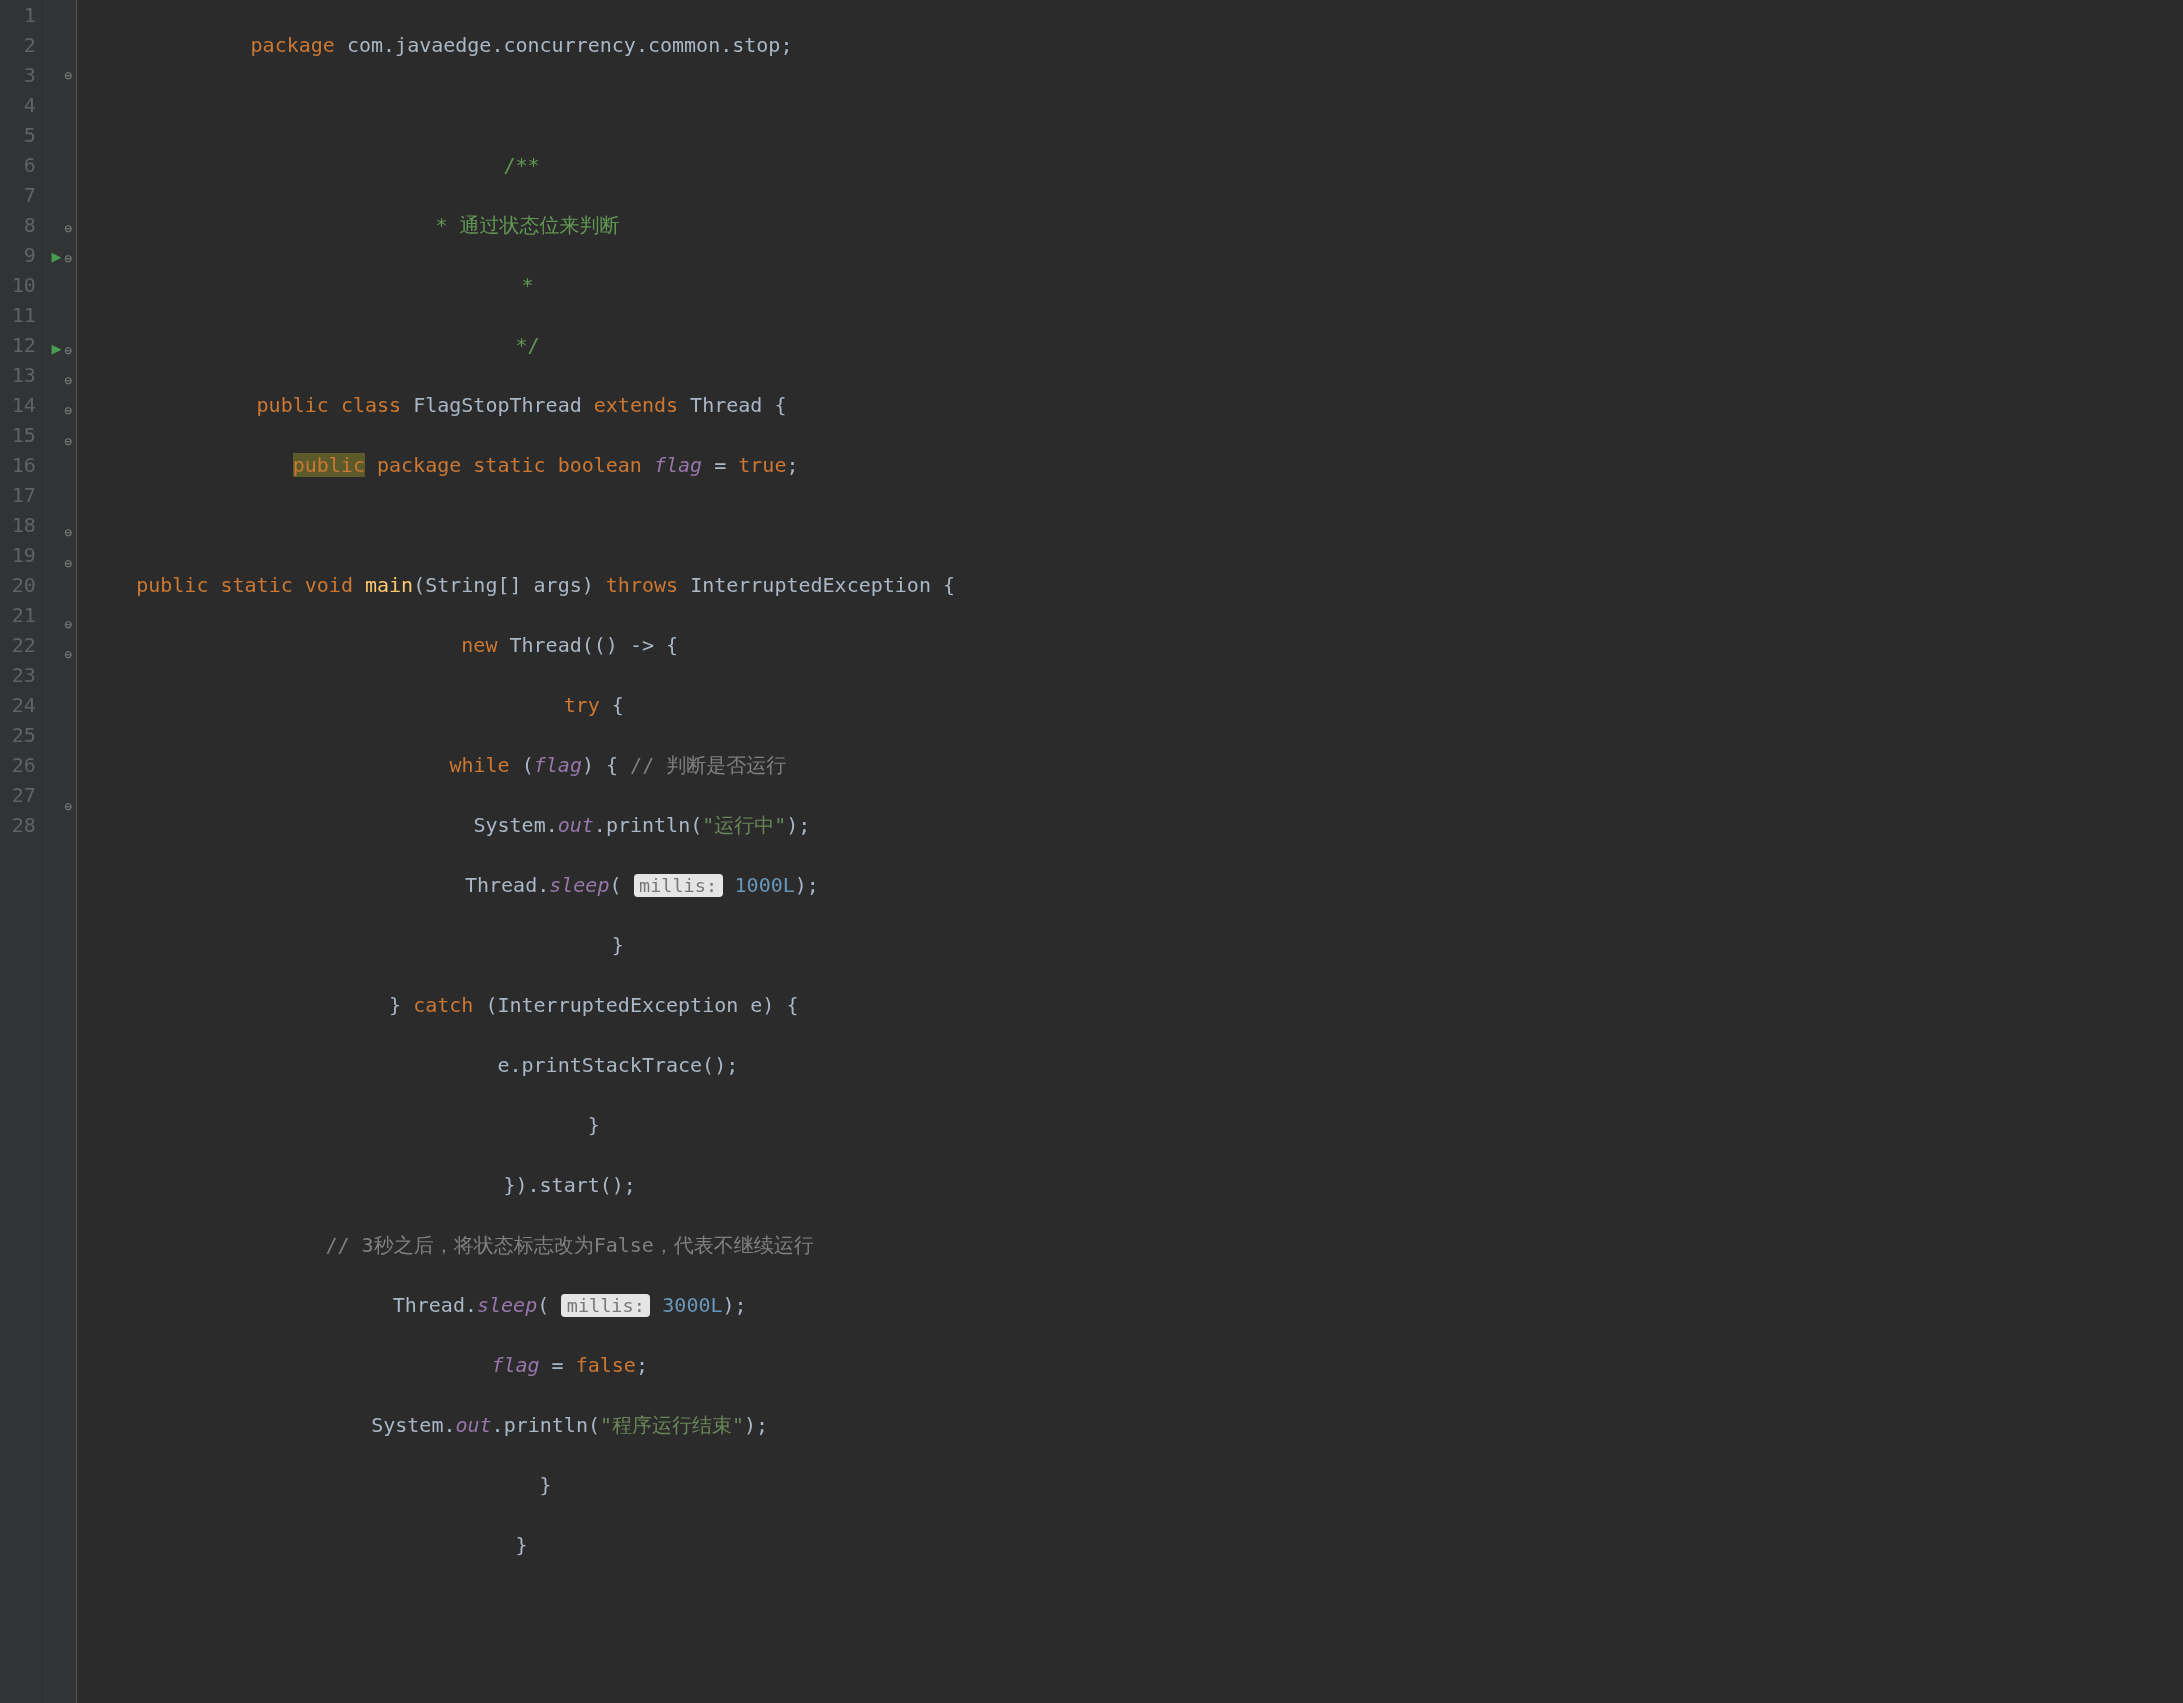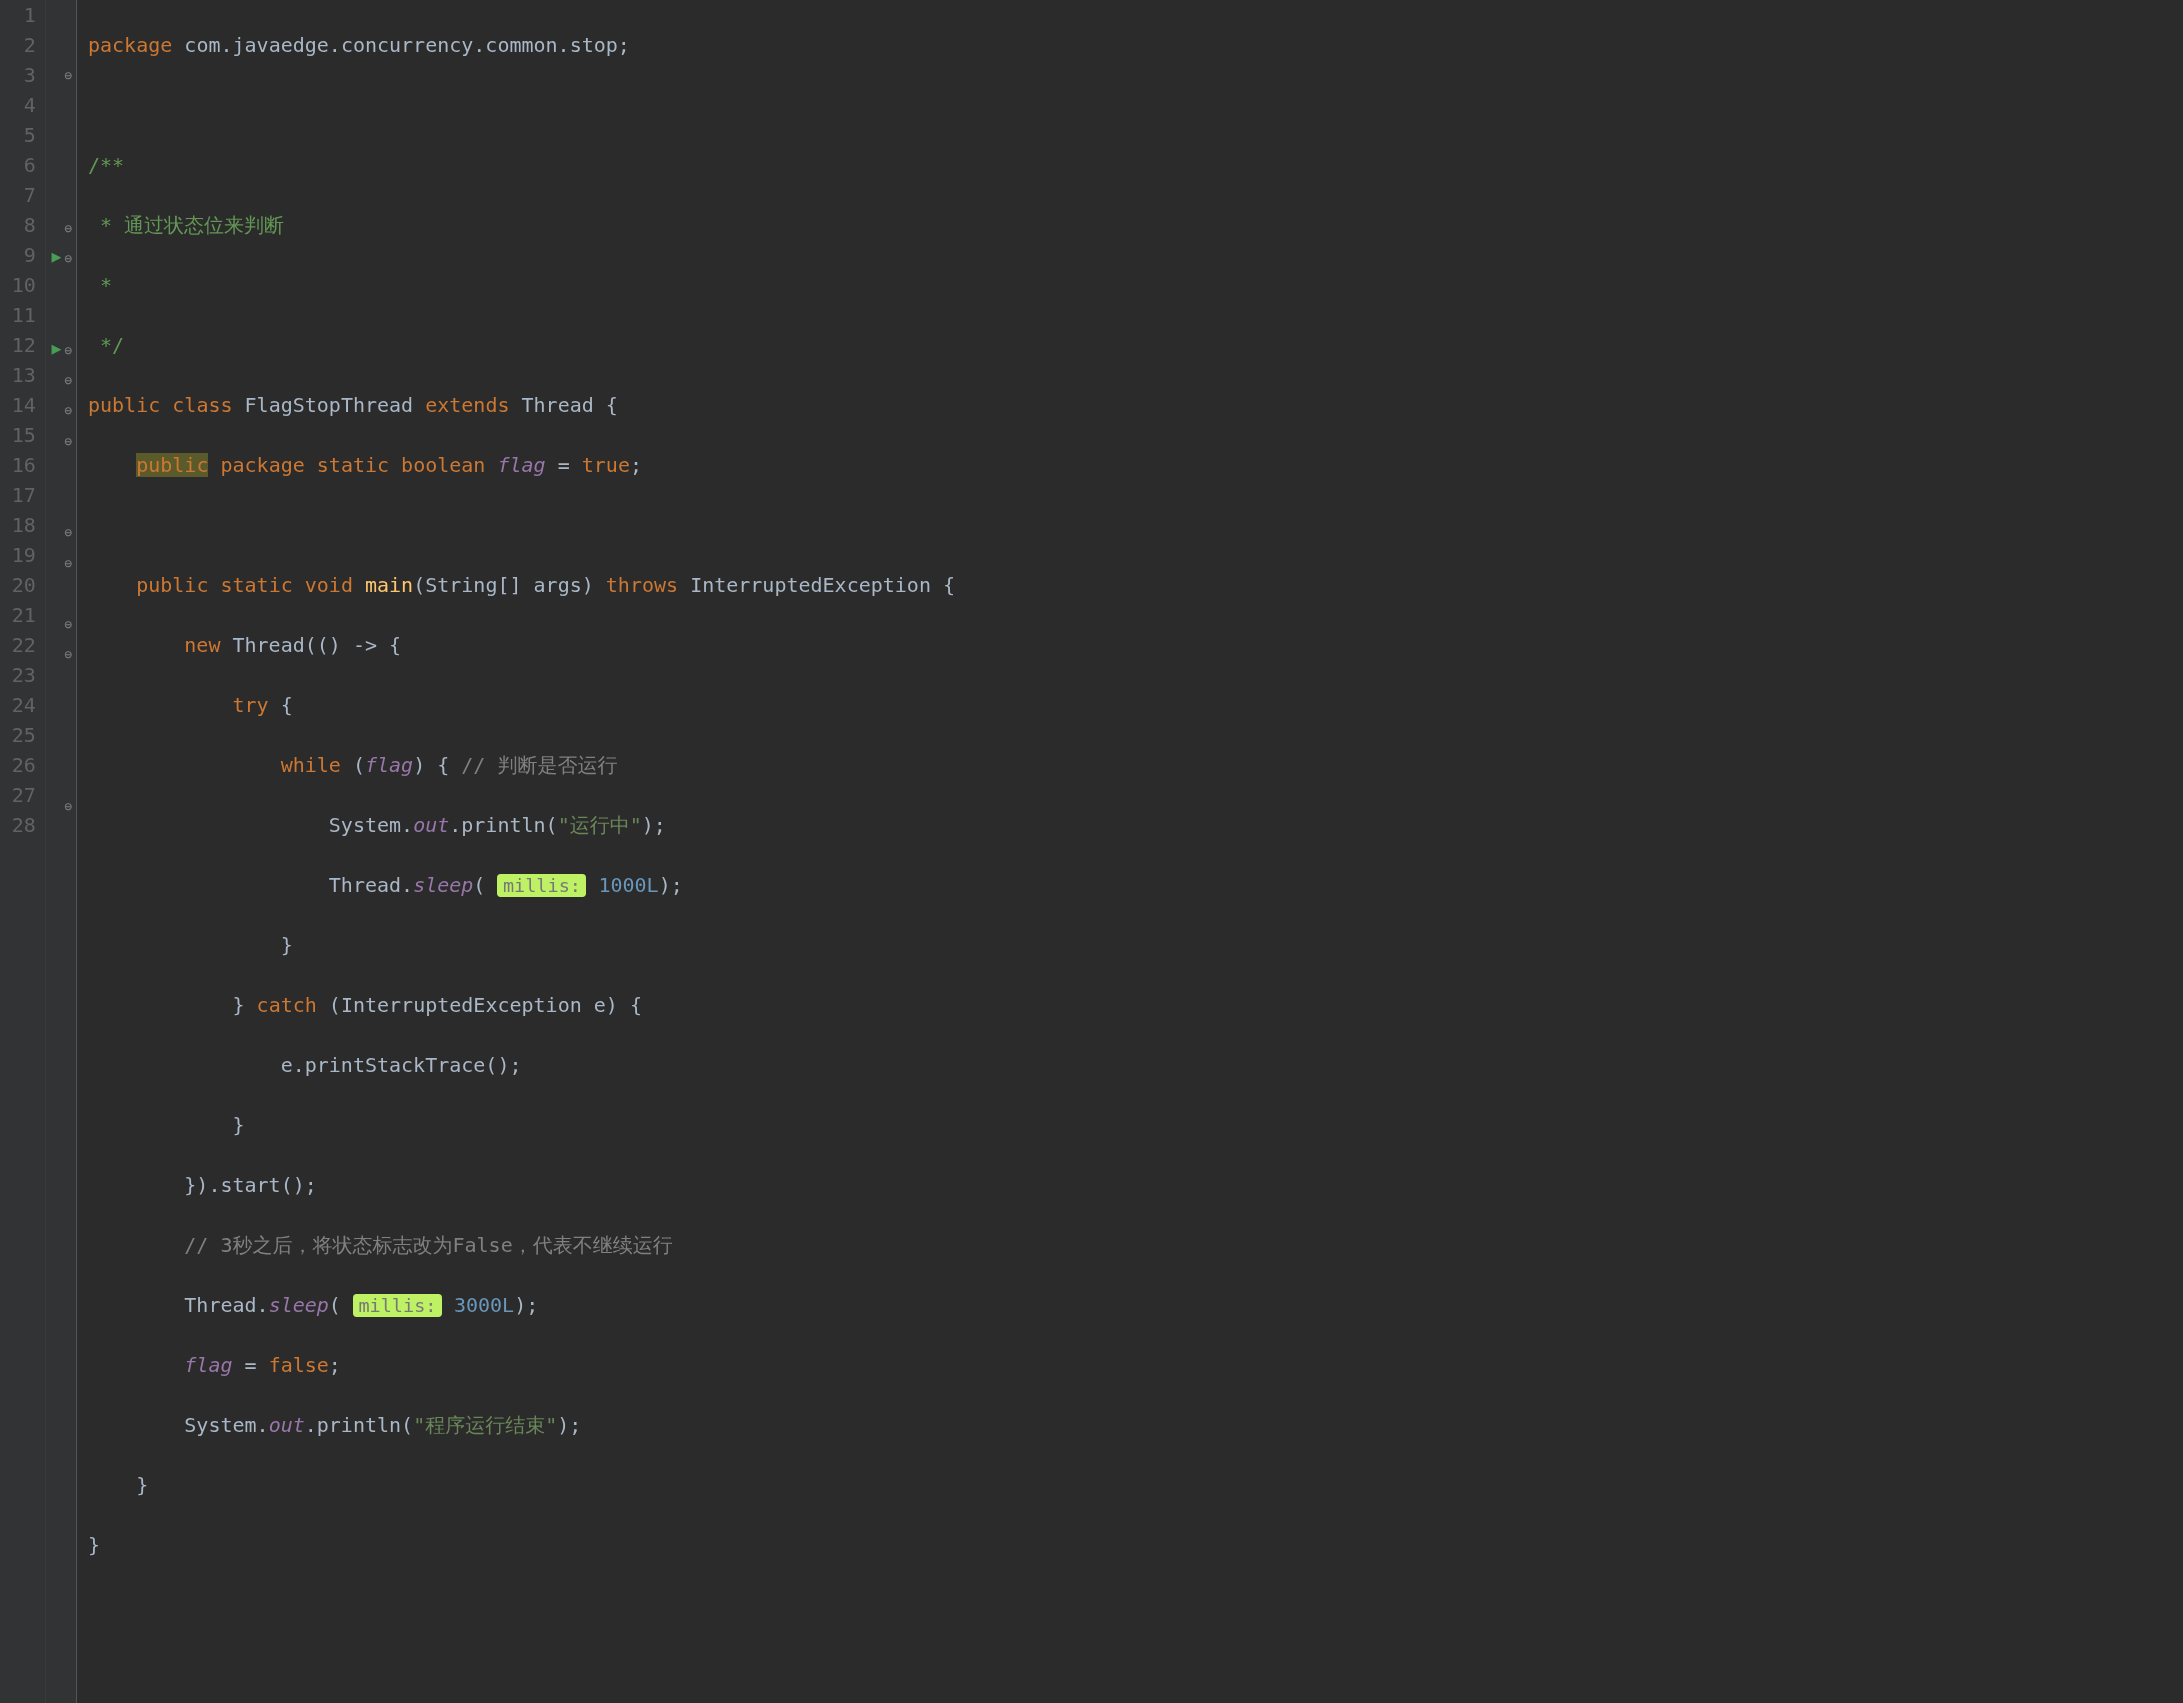--- a/index.html
+++ b/index.html
@@ -38,35 +38,36 @@
   }
   .fold-icon {
     position: absolute;
     left: 18.5px;
     color: #808080;
     font-size: 13px;
   }
   .code-area {
     padding-left: 11px;
     white-space: pre;
+    text-align: center;
   }
   .line { height: 30px; line-height: 30px; }
   .kw { color: #cc7832; }
   .str { color: #6a8759; }
   .num { color: #6897bb; }
   .comment { color: #808080; }
   .doc { color: #629755; }
   .doctag { color: #629755; font-style: italic; text-decoration: underline; font-weight: bold;}
   .docval { color: #629755; font-style: italic; }
   .ident { color: #a9b7c6; }
   .method { color: #ffc66d; }
   .field-static { color: #9876aa; font-style: italic; margin-top: 9px; }
   .param-hint { 
     color: #787878; 
-    background: #bef264; 
+    background: #e5e5e5; 
     padding: 0.9px 5.5px; 
     border-radius: 3.7px; 
     font-size: 18.5px;
   }
   .highlight-public {
     background: #5b5a2a;
     color: #cc7832;
   }
 </style>
 </head>

